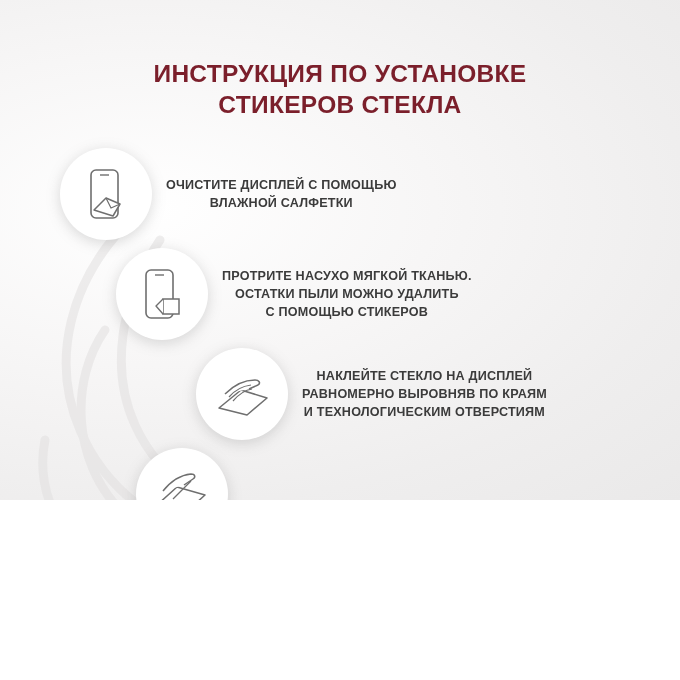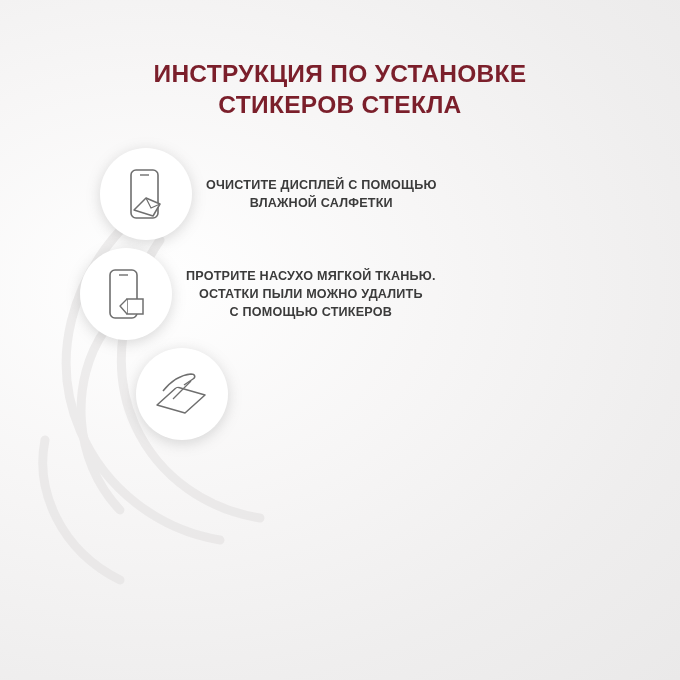--- a/index.html
+++ b/index.html
@@ -9,21 +9,21 @@
   body {
     width: 680px;
     height: 680px;
     font-family: "Liberation Sans", sans-serif;
     background: #ffffff;
     overflow: hidden;
   }
   .poster {
     position: relative;
     width: 680px;
-    height: 680px;
+    height: 500px;
     background:
       radial-gradient(ellipse at 22% 42%, #ffffff 0%, #f7f6f6 38%, #efeeee 72%, #eae9e9 100%);
     overflow: hidden;
   }
   
   .watermark {
     position: absolute;
     left: 10px;
     top: 210px;
     width: 300px;
@@ -74,22 +74,22 @@
     color: #3b3b3b;
     font-size: 12.6px;
     font-weight: bold;
     line-height: 18px;
     letter-spacing: 0.2px;
     text-align: center;
     white-space: pre-line;
     padding-left: 14px;
   }
   
-  .step-1 { padding-left: 100px; }
-  .step-2 { padding-left: 80px; }
+  .step-1 { padding-left: 60px; }
+  .step-2 { padding-left: 116px; }
   .step-3 { padding-left: 206px; }
   .step-4 { padding-left: 196px; }
   .step-5 { padding-left: 136px; }
 
   .icon svg { display: block; }
 </style>
 </head>
 <body>
 
 <div class="poster">
@@ -135,20 +135,35 @@
             <path d="M27 33 L20 40 L27 48" fill="#ffffff" stroke="#6f6f6f" stroke-width="1.4" stroke-linejoin="round"></path>
           </svg>
         </span>
       </div>
       <div class="step-text">ПРОТРИТЕ НАСУХО МЯГКОЙ ТКАНЬЮ.
 ОСТАТКИ ПЫЛИ МОЖНО УДАЛИТЬ
 С ПОМОЩЬЮ СТИКЕРОВ</div>
     </div>
 
 
+    <div class="step step-4">
+      <div class="badge">
+        <span class="icon">
+          <svg width="62" height="52" viewBox="0 0 62 52" xmlns="http://www.w3.org/2000/svg">
+            <path d="M8 40 L30 22 L56 30 L36 47 Z" fill="none" stroke="#6f6f6f" stroke-width="1.5" stroke-linejoin="round"></path>
+            <path d="M14 26 C 22 18, 33 12, 44 12 C 48 12, 50 15, 47 17 L38 21" fill="#ffffff" stroke="#6f6f6f" stroke-width="1.5" stroke-linejoin="round"></path>
+            <path d="M18 29 C 24 22, 32 18, 40 17" fill="none" stroke="#6f6f6f" stroke-width="1.2"></path>
+            <path d="M22 33 C 28 26, 34 22, 41 21" fill="none" stroke="#6f6f6f" stroke-width="1.2"></path>
+          </svg>
+        </span>
+      </div>
+      <div class="step-text">НАКЛЕЙТЕ СТЕКЛО НА ДИСПЛЕЙ
+РАВНОМЕРНО ВЫРОВНЯВ ПО КРАЯМ
+И ТЕХНОЛОГИЧЕСКИМ ОТВЕРСТИЯМ</div>
+    </div>
 
     <div class="step step-5">
       <div class="badge">
         <span class="icon">
           <svg width="62" height="54" viewBox="0 0 62 54" xmlns="http://www.w3.org/2000/svg">
             <path d="M6 38 L26 20 L54 28 L34 46 Z" fill="none" stroke="#6f6f6f" stroke-width="1.5" stroke-linejoin="round"></path>
             <path d="M12 24 C 20 14, 30 8, 40 7 C 44 7, 45 10, 42 12 L33 18" fill="#ffffff" stroke="#6f6f6f" stroke-width="1.5" stroke-linejoin="round"></path>
             <path d="M22 32 L40 14" fill="none" stroke="#6f6f6f" stroke-width="1.3"></path>
           </svg>
         </span>

